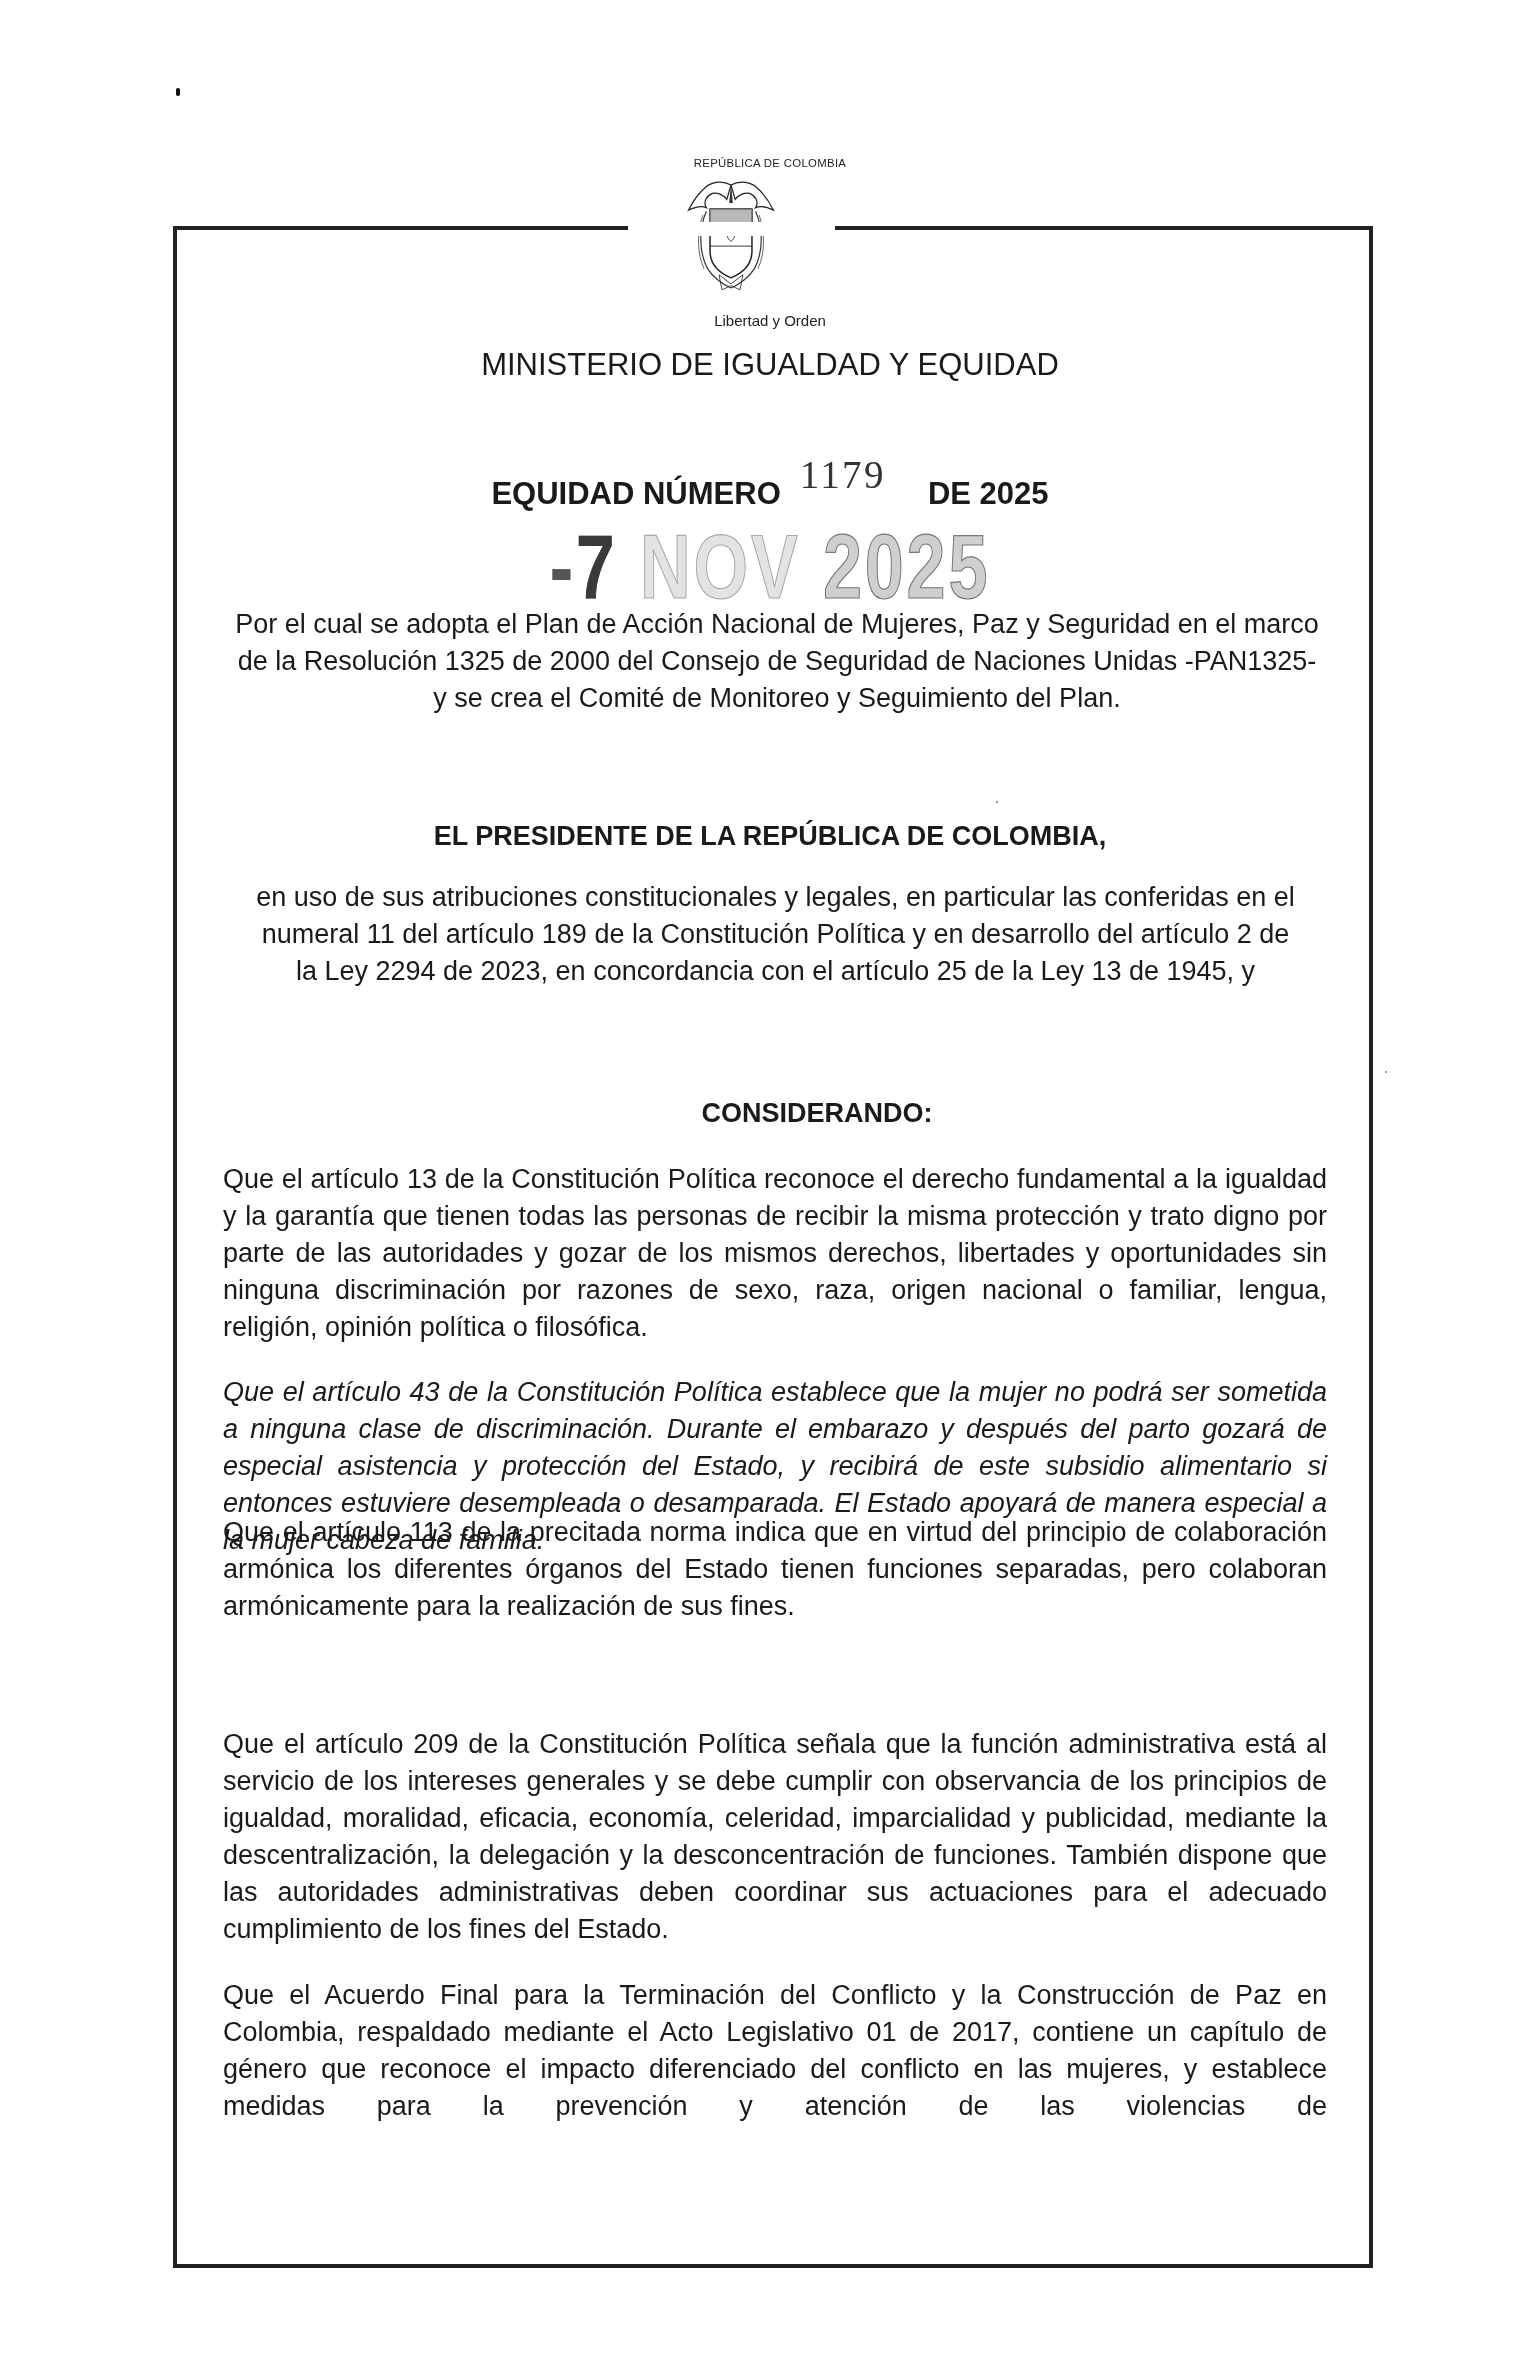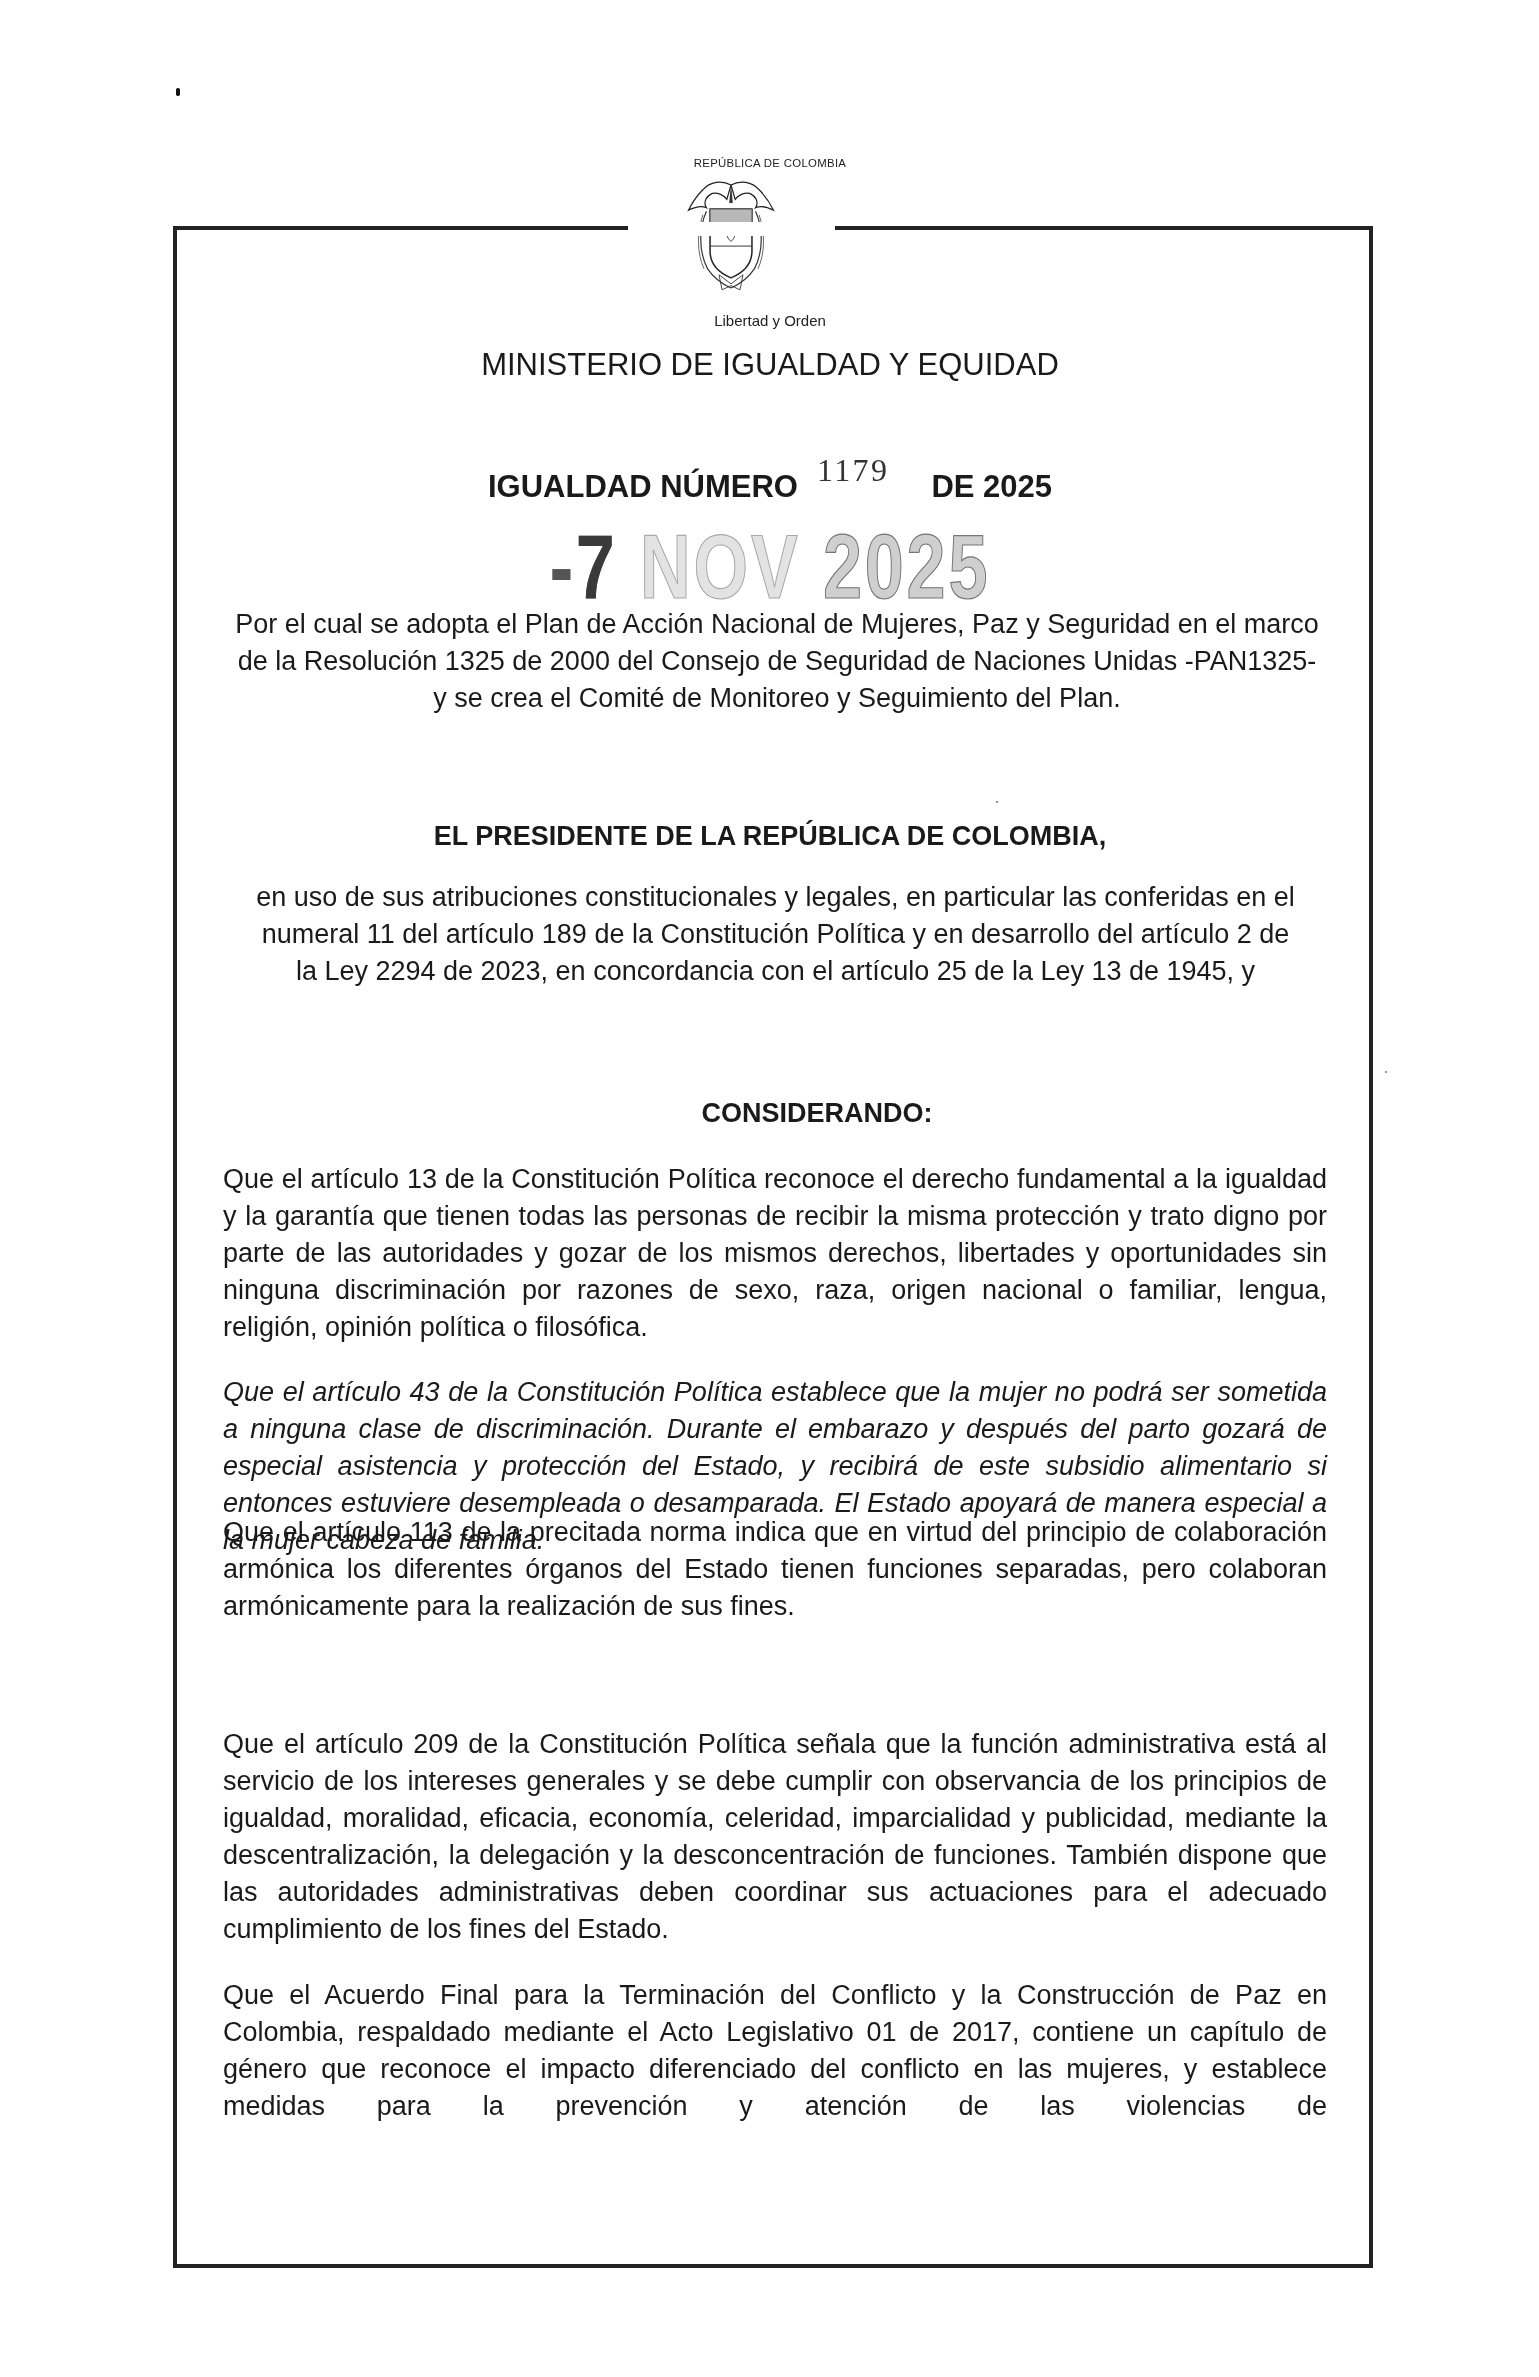--- a/index.html
+++ b/index.html
@@ -31,21 +31,21 @@
     position: absolute; left: 0; width: 1540px; top: 347px; text-align: center;
     font-weight: normal; font-size: 31px; letter-spacing: 0px;
   }
   .decree-line {
     position: absolute; left: 0; width: 1540px; top: 468px; text-align: center;
     font-weight: bold; font-size: 31px;
   }
   .decree-line .lbl { display: inline-block; }
   .decree-line .num {
     display: inline-block; font-family: "Liberation Serif", serif; font-weight: normal;
-    font-size: 32px; position: relative; top: -15.6px; margin: 0 42px 0 19px; letter-spacing: 2.4px; color: #333; text-align: center;
+    font-size: 39px; position: relative; top: -15.6px; margin: 0 42px 0 19px; letter-spacing: 2.4px; color: #333; text-align: center;
   }
   .stamp {
     position: absolute; left: 0; width: 1540px; top: 516px; text-align: center;
     font-family: "Liberation Sans", sans-serif; font-weight: bold;
     font-size: 90px; letter-spacing: 3.6px; color: #c9c9c9;
     transform: scaleX(0.78); transform-origin: 770px 0;
     text-shadow: 0 0 0.6px #888;
   }
   .stamp .dash { color: #555; }
   .stamp .day { color: #3a3a3a; }
@@ -107,21 +107,21 @@
 </svg>
 
 <div class="motto">Libertad y Orden</div>
 
 <div class="frame"></div>
 <div class="frame-gap"></div>
 
 <div class="ministry">MINISTERIO DE IGUALDAD Y EQUIDAD</div>
 
 <div class="decree-line">
-  <span class="lbl">IGUALDAD NÚMERO</span><span class="num">1179</span><span class="lbl">DE 2025</span>
+  <span class="lbl">EQUIDAD NÚMERO</span><span class="num">1179</span><span class="lbl">DE 2025</span>
 </div>
 
 <div class="stamp">
   <span class="dash">-</span><span class="day">7</span>
   <span class="month">NOV</span>
   <span class="year">2025</span>
 </div>
 
 <div class="summary">Por el cual se adopta el Plan de Acción Nacional de Mujeres, Paz y Seguridad en el marco de la Resolución 1325 de 2000 del Consejo de Seguridad de Naciones Unidas -PAN1325- y se crea el Comité de Monitoreo y Seguimiento del Plan.</div>
 

